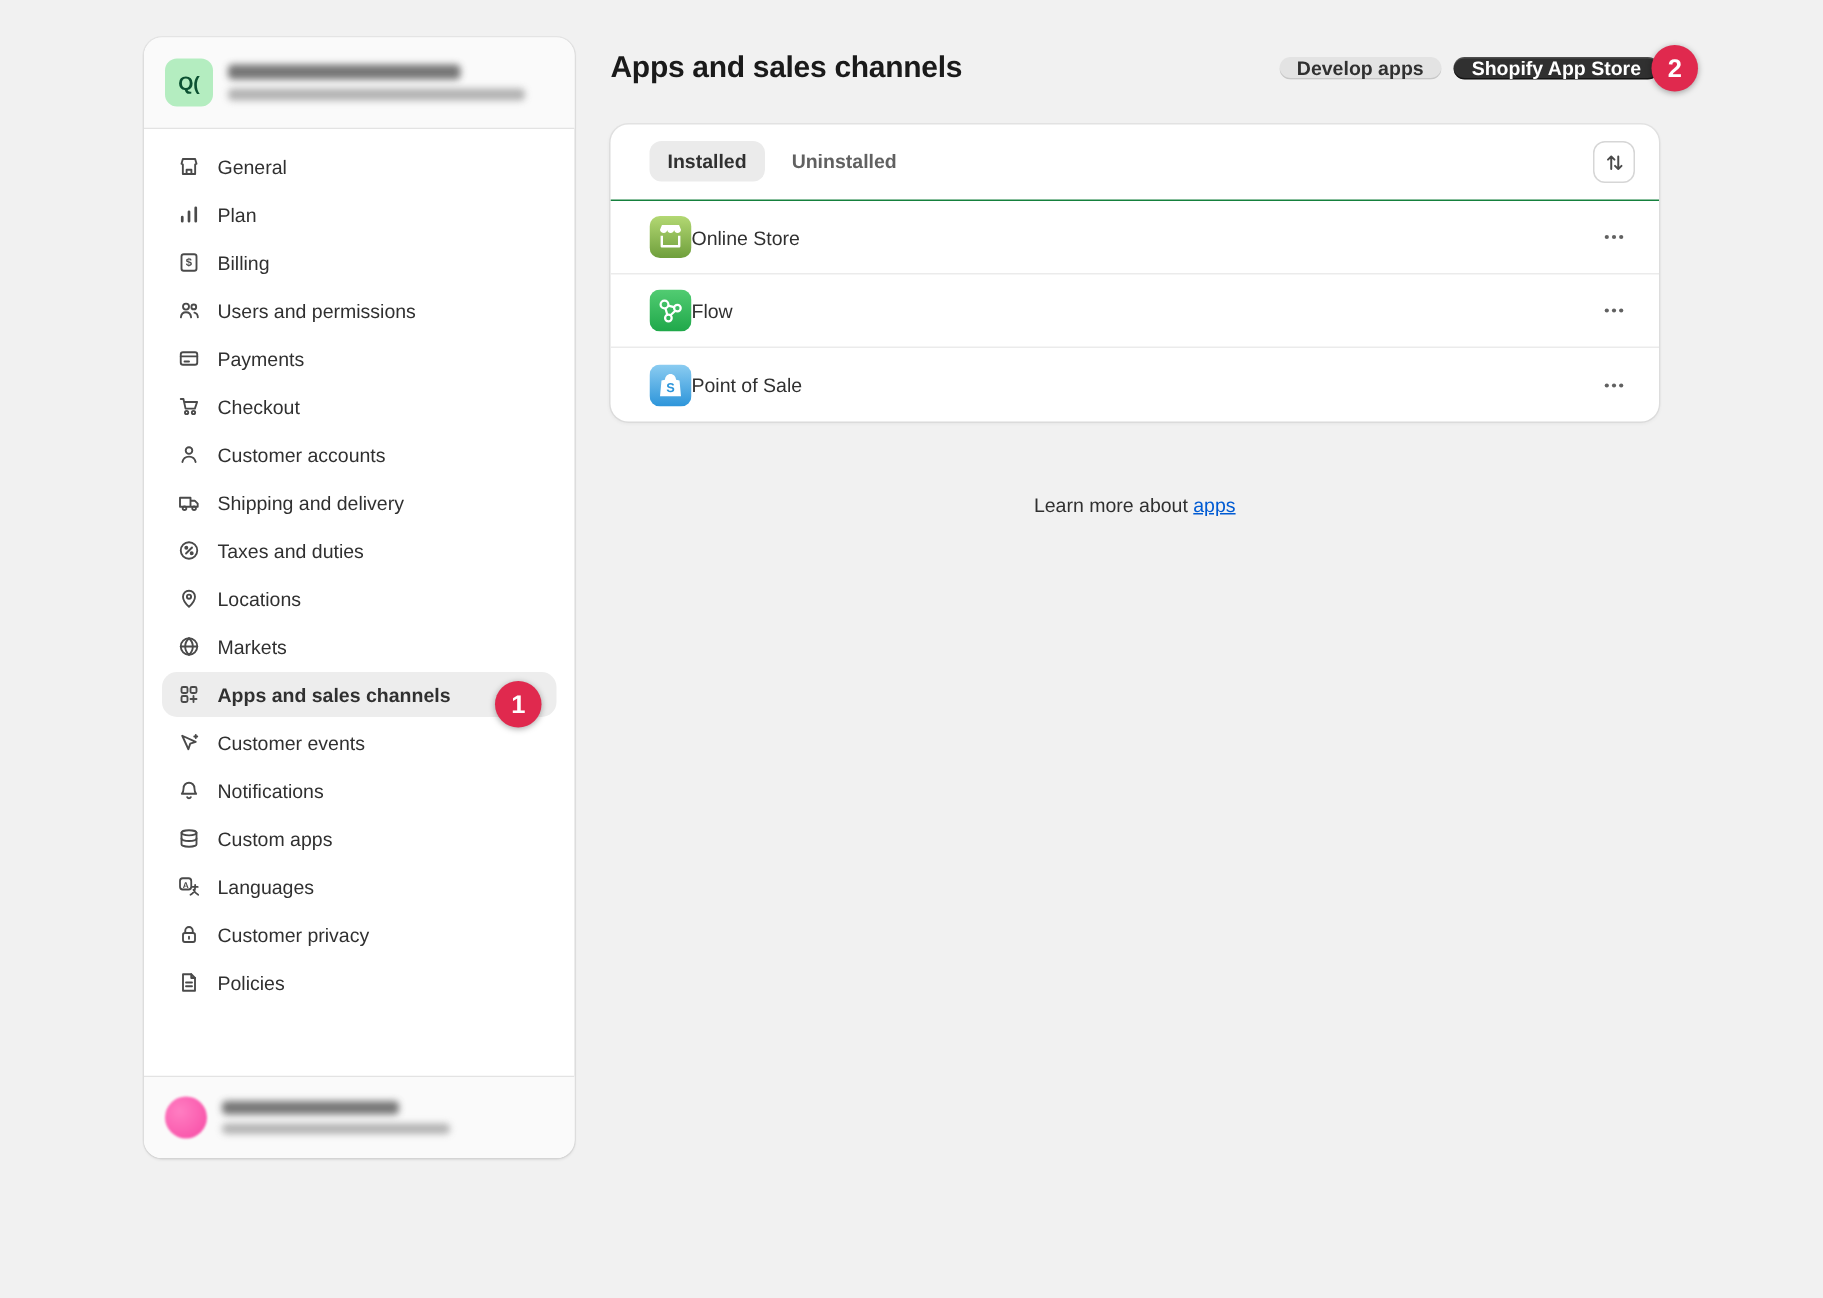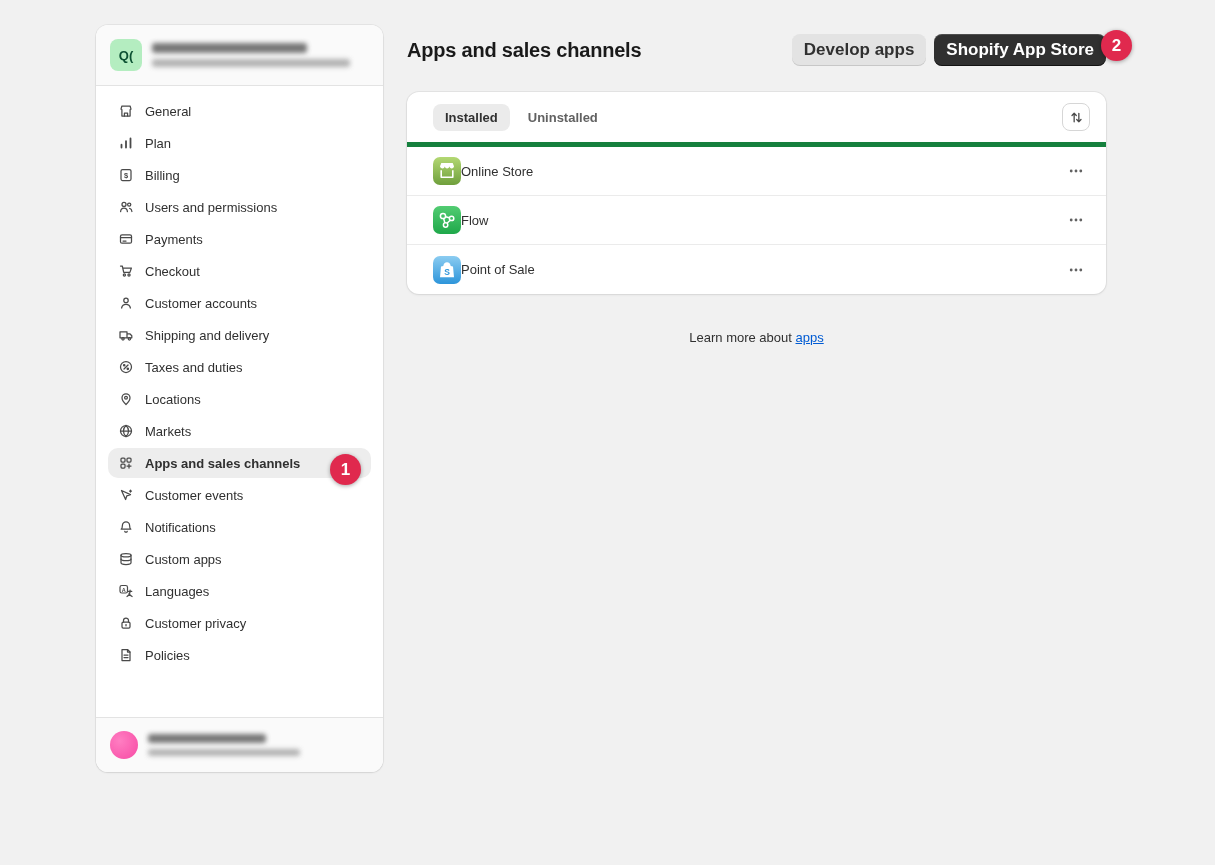--- a/index.html
+++ b/index.html
@@ -96,26 +96,26 @@
     padding: 34px 0 26px;
   }
   .page-title {
     font-size: 20px;
     font-weight: 700;
     color: #1a1a1a;
     letter-spacing: -.2px;
   }
   .header-actions { display: flex; align-items: center; gap: 8px; }
   .btn {
-    height: 32px;
+    height: 15px;
     padding: 0 12px;
     border: none;
     border-radius: 8px;
     font-family: inherit;
-    font-size: 17px;
+    font-size: 13px;
     font-weight: 700;
     cursor: pointer;
     display: inline-flex;
     align-items: center;
   }
   .btn-secondary {
     background: var(--secondary-button-bg, #e3e3e3);
     color: #303030;
     box-shadow: inset 0 -1px 0 rgba(0,0,0,.12);
   }
@@ -126,24 +126,24 @@
   }
 
   .card {
     background: #fff;
     border-radius: 12px;
     box-shadow: 0 1px 3px rgba(0,0,0,.07), 0 0 0 1px rgba(0,0,0,.05);
     overflow: hidden;
   }
   .card-tabs {
     display: flex;
-    align-items: center;
+    align-items: flex-start;
     gap: 6px;
     padding: 11px 16px 11px 26px;
-    border-bottom: 5px solid #15803d;
+    border-bottom: 1px solid #15803d;
   }
   .tab {
     border: none;
     background: transparent;
     font-family: inherit;
     font-size: 13px;
     font-weight: 600;
     color: #616161;
     padding: 6px 12px;
     border-radius: 8px;
@@ -180,21 +180,21 @@
     border: none;
     background: transparent;
     border-radius: 8px;
     color: #616161;
     cursor: pointer;
     display: flex; align-items: center; justify-content: center;
   }
   .row-menu svg { width: 16px; height: 16px; }
 
   .learn-more {
-    margin-top: 36px;
+    margin-top: 48px;
     text-align: center;
     font-size: 13px;
     color: #303030;
   }
   .learn-more a { color: var(--accent-link, #005bd3); text-decoration: underline; cursor: pointer; }
 
   
   .annot-badge {
     position: absolute;
     width: 31px; height: 31px;

